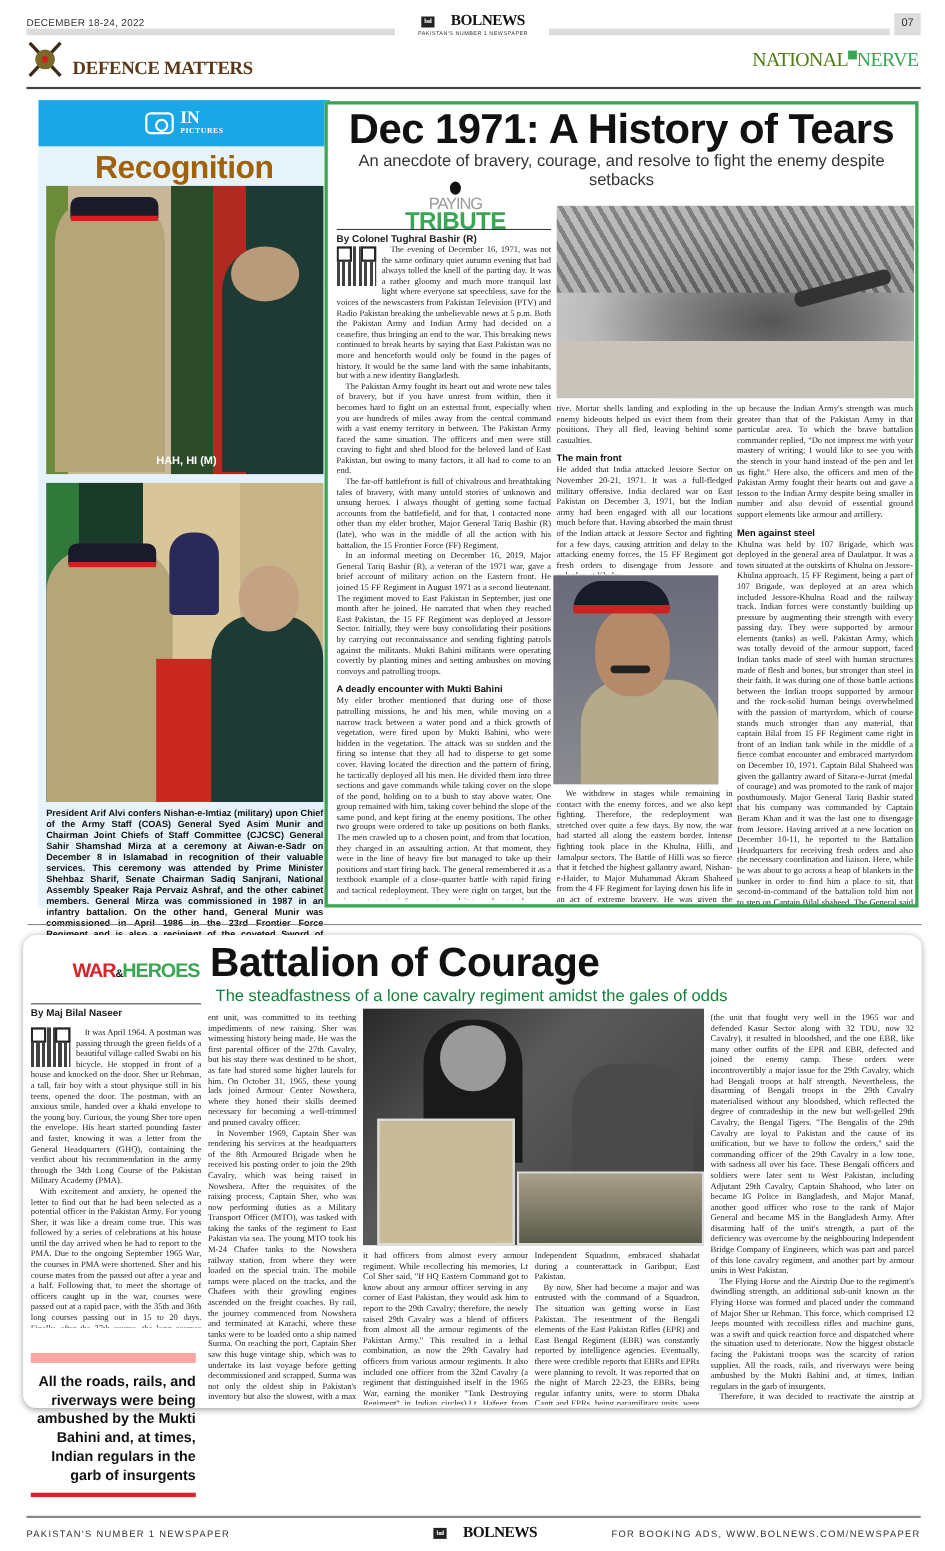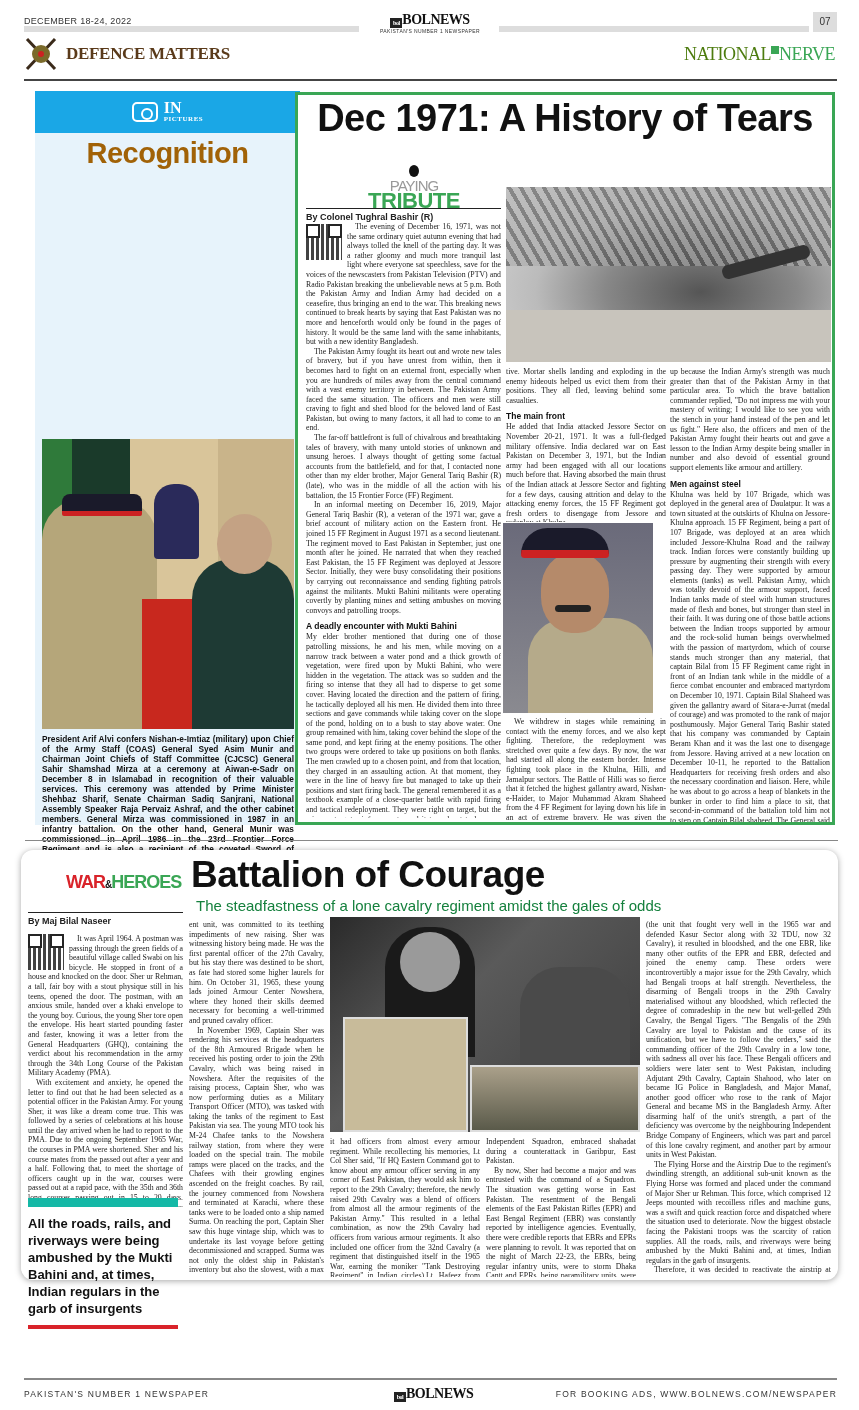--- a/index.html
+++ b/index.html
@@ -2,25 +2,25 @@
 <html><head>
 <meta charset="utf-8">
 <style>
 *{box-sizing:border-box;margin:0;padding:0}
 body{width:859px;height:1410px;background:#fff;font-family:"Liberation Serif",serif;color:#111;position:relative;overflow:hidden}
 .abs{position:absolute}
 .topbar{left:24px;top:12px;width:813px;height:22px}
 .topbar .date{position:absolute;left:0;top:4px;font:9px "Liberation Sans",sans-serif;letter-spacing:.3px;color:#333}
 .topbar .rule{position:absolute;top:14px;height:6px;background:#ddd}
 .topbar .pg{position:absolute;right:0;top:0;width:24px;height:20px;background:#ddd;font:10px "Liberation Sans",sans-serif;text-align:center;line-height:20px;color:#333}
-.logo{font:bold 14px "Liberation Serif",serif;letter-spacing:-.5px;display:flex;align-items:flex-end;gap:0}
+.logo{font:bold 14px "Liberation Serif",serif;letter-spacing:-.5px;display:flex;align-items:center;gap:15px}
 .logo .box{display:inline-block;width:12px;height:10px;background:#222;color:#fff;font-size:6px;line-height:10px;text-align:center}
 .logo-wrap{left:360px;top:12px;text-align:center;width:140px}
 .logo-wrap .tag{font:5px "Liberation Sans",sans-serif;letter-spacing:.4px;color:#333}
-.section-hdr{left:24px;top:36px;display:flex;align-items:center;gap:8px}
+.section-hdr{left:24px;top:36px;display:flex;align-items:flex-end;gap:8px}
 .section-hdr .emblem{width:34px;height:36px;position:relative}
 .section-hdr .title{font:bold 17px "Liberation Serif",serif;color:#5a3a1a;letter-spacing:-.3px}
 .nerve{right:24px;top:44px;font:18px "Liberation Serif",serif;letter-spacing:-.5px}
 .nerve .n1{color:#4d7c0f}.nerve .n2{color:#3aa655}
 .hdr-rule{left:24px;top:79px;width:813px;height:2px;background:#444}
 
 .leftbox{left:35px;top:91px;width:265px;height:734px;background:#e7f3fb}
 .inpics{height:42px;background:#1aa7e6;display:flex;align-items:center;justify-content:center;gap:6px;color:#fff}
 .inpics .cam{width:26px;height:20px;border:2px solid #fff;border-radius:5px;position:relative}
 .inpics .cam:after{content:"";position:absolute;left:7px;top:4px;width:8px;height:8px;border:2px solid #fff;border-radius:50%}
@@ -43,21 +43,21 @@
 .qr:before{left:0;top:0}.qr:after{right:0;top:0}
 .tribute{position:absolute;left:21px;top:70px;width:190px;text-align:center}
 .tribute .pay{font:15px "Liberation Sans",sans-serif;color:#999;letter-spacing:-1px}
 .tribute .trib{font:bold 22px "Liberation Sans",sans-serif;color:#3aa655;letter-spacing:-.5px;margin-top:-6px}
 
 .botbox{left:21px;top:850px;width:817px;height:430px;border-radius:12px;box-shadow:0 1px 6px rgba(0,0,0,.35);background:#fff}
 .h2{position:absolute;left:170px;top:4px;font:bold 37px "Liberation Sans",sans-serif;letter-spacing:-.5px}
 .sub2{position:absolute;left:175px;top:47px;font:15px "Liberation Sans",sans-serif;color:#15803d}
 .warheroes{position:absolute;left:45px;top:22px;width:100px;text-align:center}
 .warheroes span{font:bold 18px "Liberation Sans",sans-serif;letter-spacing:-1px}
-.pullquote{position:absolute;left:7px;top:348px;width:150px;border-top:9px solid #14b8a6;border-bottom:4px solid #d9232a;padding:8px 0 8px;font:bold 13px/17px "Liberation Sans",sans-serif;text-align:left}
+.pullquote{position:absolute;left:7px;top:380px;width:150px;border-top:9px solid #fca5a5;border-bottom:4px solid #d9232a;padding:8px 0 8px;font:bold 13px/17px "Liberation Sans",sans-serif;text-align:right}
 .footer{left:24px;top:1378px;width:813px;height:28px;border-top:2px solid #888}
 .footer .l{position:absolute;left:0;top:9px;font:8.5px "Liberation Sans",sans-serif;letter-spacing:1.2px;color:#333}
 .footer .r{position:absolute;right:0;top:9px;font:8.5px "Liberation Sans",sans-serif;letter-spacing:1.2px;color:#333}
 .footer .c{position:absolute;left:370px;top:6px}
 </style>
 </head>
 <body>
 
 <div class="abs topbar">
   <span class="date">DECEMBER 18-24, 2022</span>
@@ -90,33 +90,41 @@
 
 <div class="abs leftbox">
   <div class="inpics">
     <div class="cam"></div>
     <div>
       <div class="t1">IN</div>
       <div class="t2">PICTURES</div>
     </div>
   </div>
   <div class="recog">Recognition</div>
+  <div class="photo" style="left:7px;top:78px;width:252px;height:262px;background:linear-gradient(90deg,#6b8a3a 0 8%,#c9b79a 8% 45%,#2d4a2a 45% 60%,#b02a22 60% 72%,#1e3a34 72%)">
+    <div style="position:absolute;left:8px;top:10px;width:100px;height:250px;background:#b5a67a;border-radius:40px 40px 0 0"></div>
+    <div style="position:absolute;left:22px;top:10px;width:80px;height:22px;background:#1a1a2a;border-radius:8px 8px 2px 2px;border-bottom:5px solid #c22"></div>
+    <div style="position:absolute;left:160px;top:55px;width:90px;height:205px;background:#1e3a34;border-radius:40px 40px 0 0"></div>
+    <div style="position:absolute;left:168px;top:55px;width:62px;height:50px;background:#b99a7a;border-radius:50%"></div>
+    <span style="position:absolute;left:100px;top:245px;color:#fff;font:bold 10px 'Liberation Sans',sans-serif">HAH, HI (M)</span>
+  </div>
   <div class="photo" style="left:7px;top:348px;width:252px;height:290px;background:linear-gradient(90deg,#2f7a3a 0 12%,#1a3a2a 12% 35%,#d9c59a 35% 70%,#c9b48a 70%)">
     <div style="position:absolute;left:0;top:60px;width:115px;height:230px;background:#b5a67a;border-radius:40px 40px 0 0"></div>
     <div style="position:absolute;left:20px;top:55px;width:80px;height:22px;background:#1a1a2a;border-radius:8px 8px 2px 2px;border-bottom:5px solid #c22"></div>
     <div style="position:absolute;left:100px;top:160px;width:70px;height:130px;background:#c8281e"></div>
     <div style="position:absolute;left:112px;top:45px;width:45px;height:75px;background:#2a2a5a;border-radius:20px 20px 4px 4px"></div>
     <div style="position:absolute;left:150px;top:120px;width:102px;height:170px;background:#1e3a34;border-radius:40px 40px 0 0"></div>
     <div style="position:absolute;left:175px;top:75px;width:55px;height:60px;background:#c4a284;border-radius:50%"></div>
   </div>
   <div class="caption">President Arif Alvi confers Nishan-e-Imtiaz (military) upon Chief of the Army Staff (COAS) General Syed Asim Munir and Chairman Joint Chiefs of Staff Committee (CJCSC) General Sahir Shamshad Mirza at a ceremony at Aiwan-e-Sadr on December 8 in Islamabad in recognition of their valuable services. This ceremony was attended by Prime Minister Shehbaz Sharif, Senate Chairman Sadiq Sanjrani, National Assembly Speaker Raja Pervaiz Ashraf, and the other cabinet members. General Mirza was commissioned in 1987 in an infantry battalion. On the other hand, General Munir was commissioned in April 1986 in the 23rd Frontier Force Regiment and is also a recipient of the coveted Sword of Honour from the 17th OTS Course.</div>
 </div>
 
 <div class="abs mainbox">
   <div class="h1">Dec 1971: A History of Tears</div>
+  <div class="sub">An anecdote of bravery, courage, and resolve to fight the enemy despite setbacks</div>
   <div class="tribute">
     <div style="width:10px;height:12px;background:#111;border-radius:50%;margin:0 auto"></div>
     <div class="pay">PAYING</div>
     <div class="trib">TRIBUTE</div>
   </div>
   <div class="col" style="left:8px;top:113px;width:195px;height:610px">
     <div class="byline">By Colonel Tughral Bashir (R)</div>
     <div class="qr"></div>
     <p>The evening of December 16, 1971, was not the same ordinary quiet autumn evening that had always tolled the knell of the parting day. It was a rather gloomy and much more tranquil last light where everyone sat speechless, save for the voices of the newscasters from Pakistan Television (PTV) and Radio Pakistan breaking the unbelievable news at 5 p.m. Both the Pakistan Army and Indian Army had decided on a ceasefire, thus bringing an end to the war. This breaking news continued to break hearts by saying that East Pakistan was no more and henceforth would only be found in the pages of history. It would be the same land with the same inhabitants, but with a new identity Bangladesh.</p>
     <p>The Pakistan Army fought its heart out and wrote new tales of bravery, but if you have unrest from within, then it becomes hard to fight on an external front, especially when you are hundreds of miles away from the central command with a vast enemy territory in between. The Pakistan Army faced the same situation. The officers and men were still craving to fight and shed blood for the beloved land of East Pakistan, but owing to many factors, it all had to come to an end.</p>

